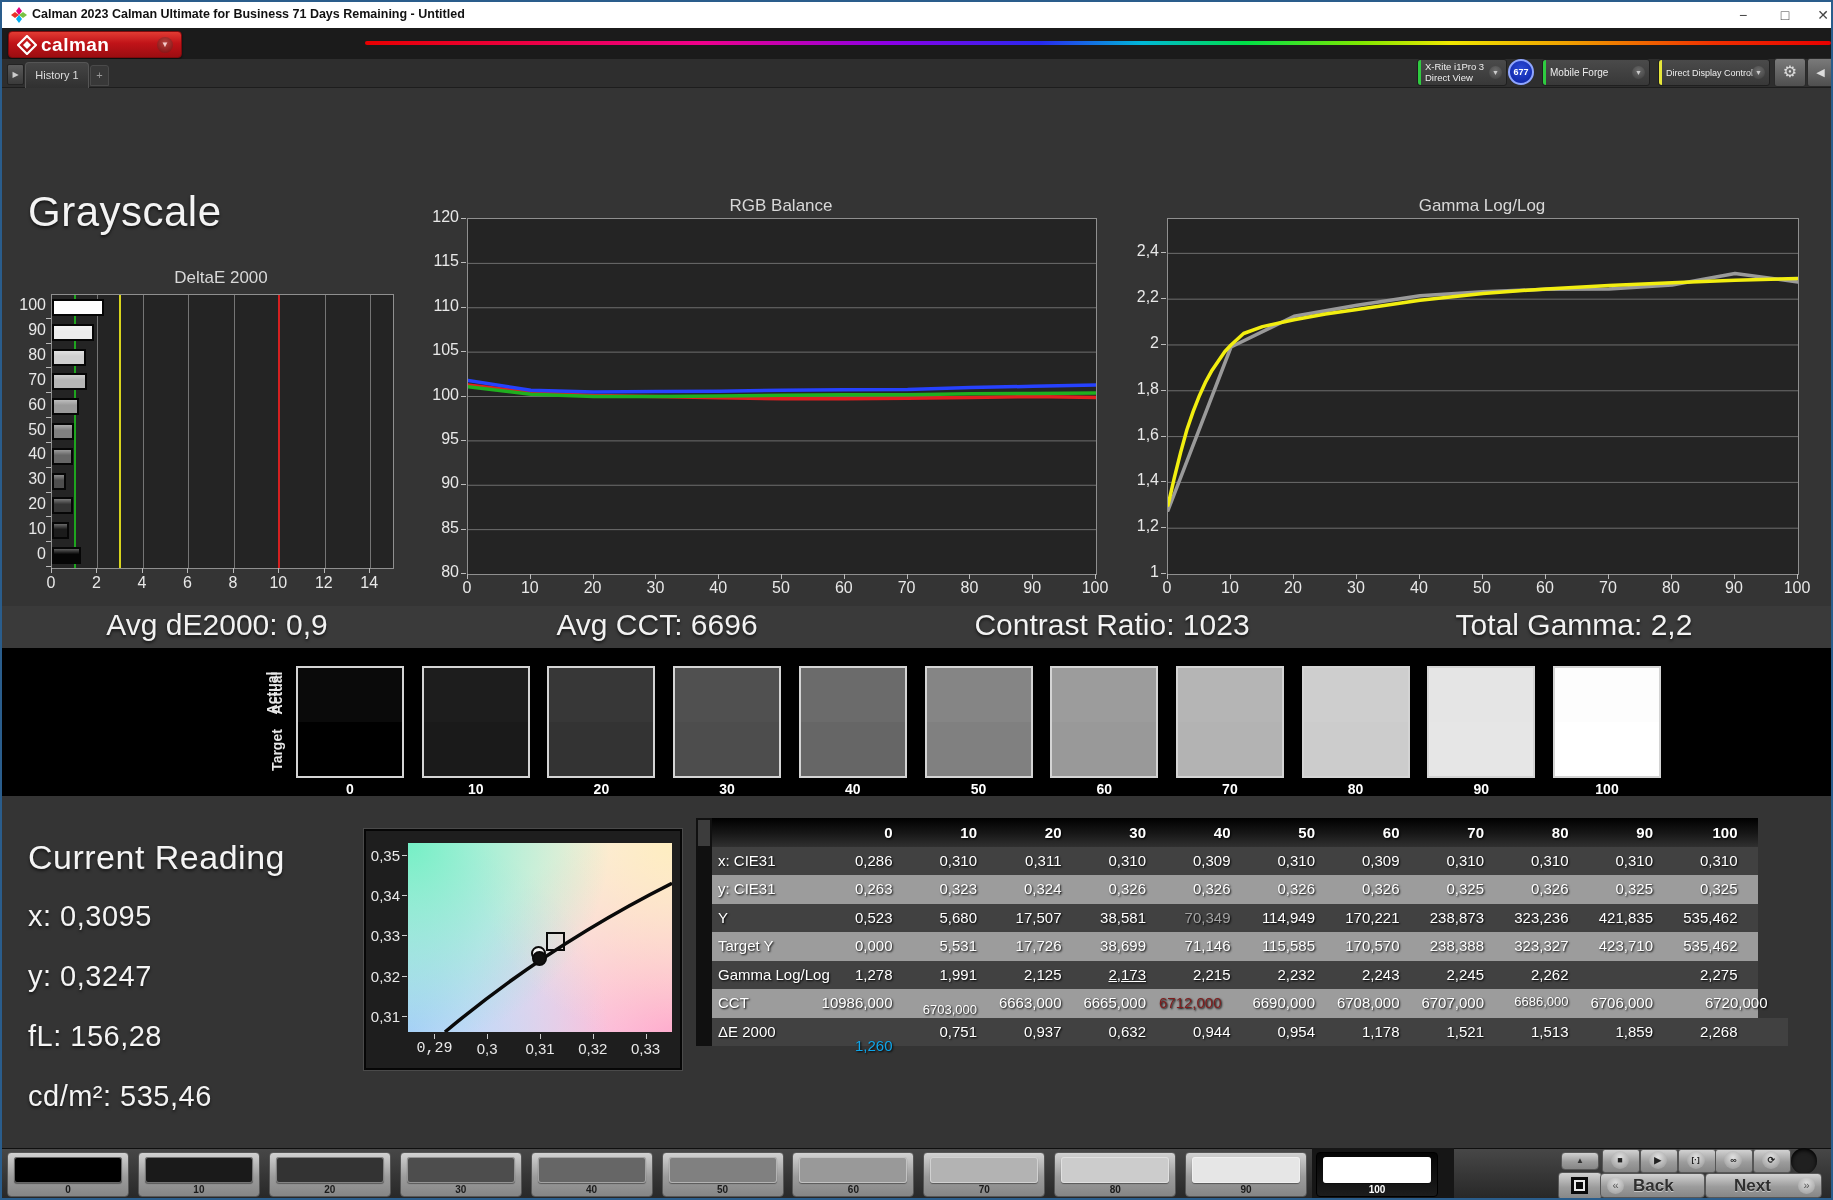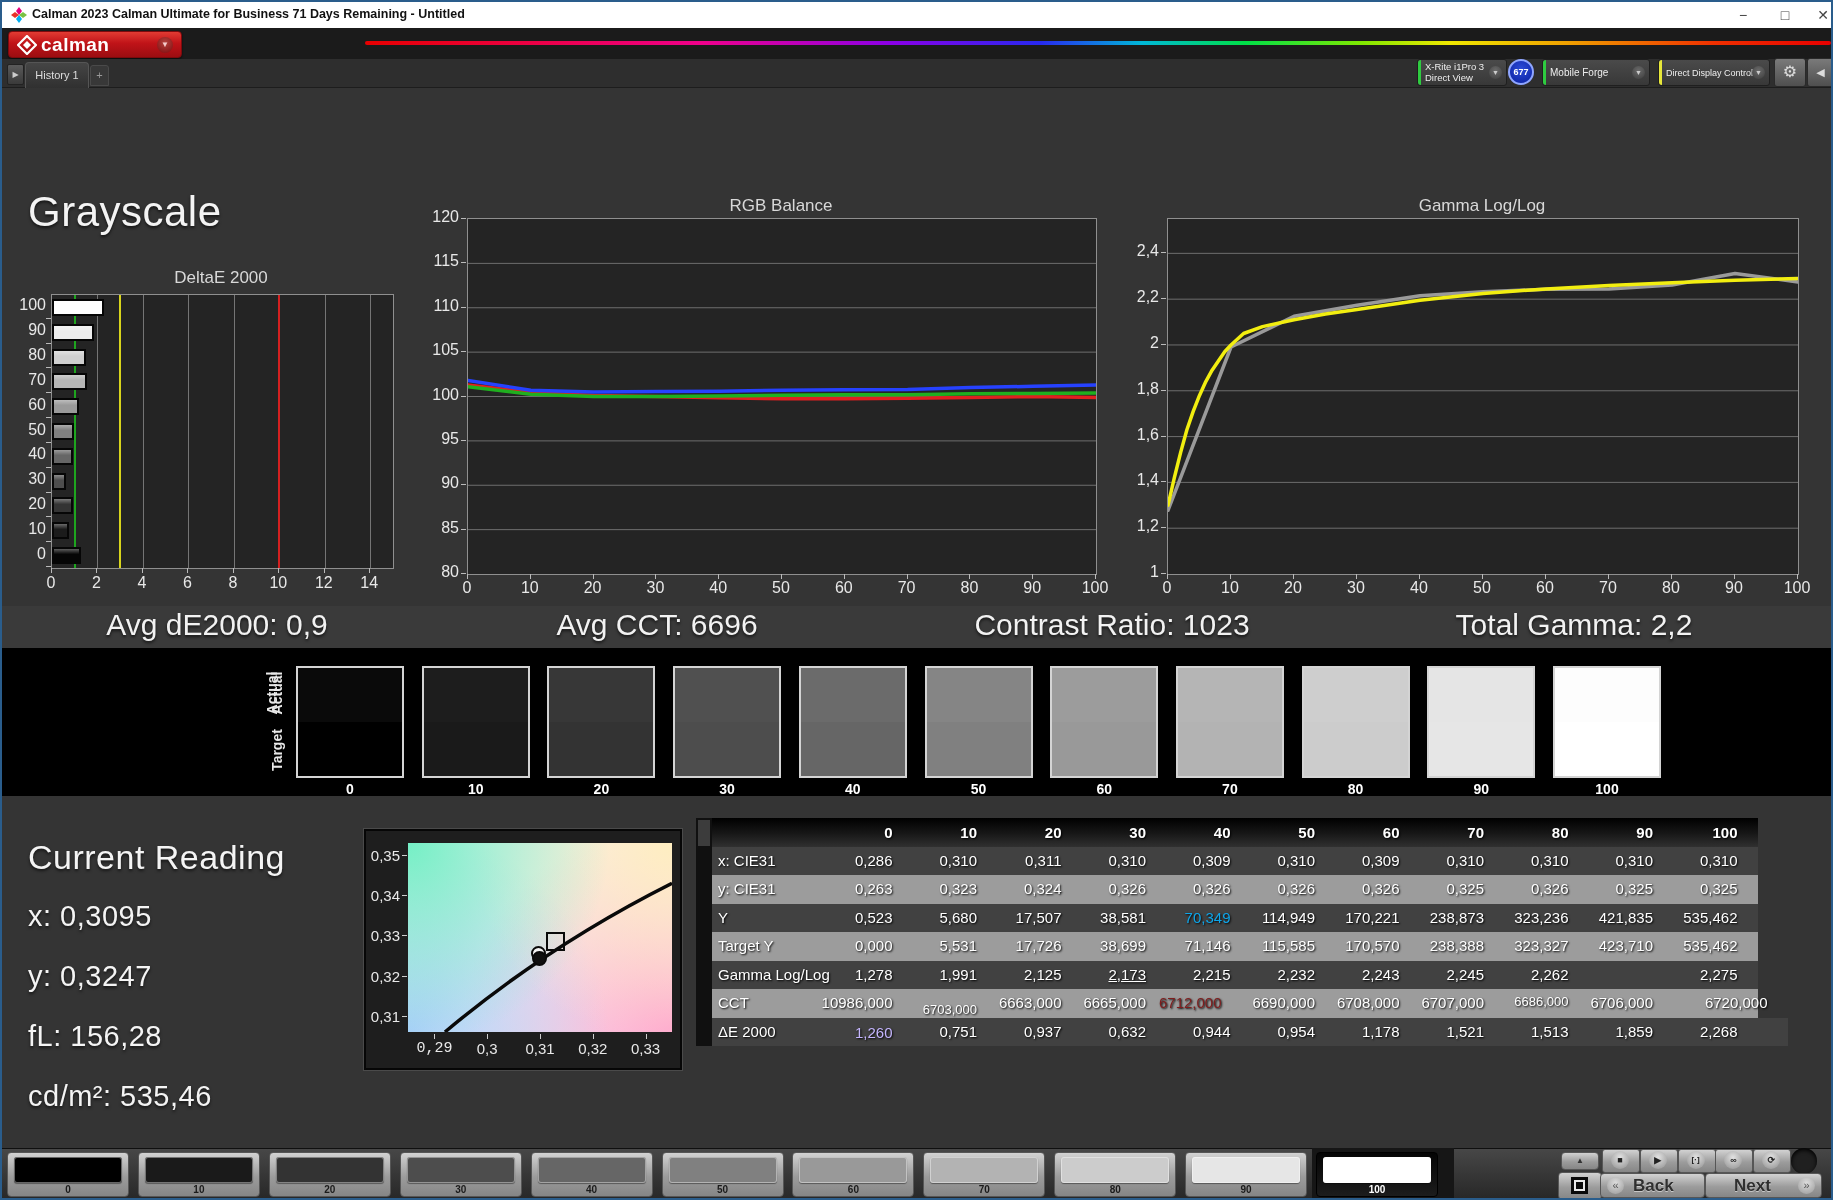--- a/index.html
+++ b/index.html
@@ -241,21 +241,21 @@
         <div style="position: absolute; left: 776px; top: 5px; width: 80.5px; text-align: right; color: rgb(255, 255, 255); font-size: 15px; text-shadow: rgb(0, 0, 0) 1px 1px 2px;">0,326</div>
         <div style="position: absolute; left: 860.5px; top: 5px; width: 80.5px; text-align: right; color: rgb(255, 255, 255); font-size: 15px; text-shadow: rgb(0, 0, 0) 1px 1px 2px;">0,325</div>
         <div style="position: absolute; left: 945px; top: 5px; width: 80.5px; text-align: right; color: rgb(255, 255, 255); font-size: 15px; text-shadow: rgb(0, 0, 0) 1px 1px 2px;">0,325</div>
       </div>
       <div style="position: absolute; left: 16px; top: 85.9px; width: 1045.5px; height: 28.45px; background: rgb(65, 65, 65);">
         <div style="position: absolute; left: 6px; top: 5px; color: rgb(255, 255, 255); font-size: 15px; text-shadow: rgb(0, 0, 0) 1px 1px 2px; white-space: nowrap;">Y</div>
         <div style="position: absolute; left: 100px; top: 5px; width: 80.5px; text-align: right; color: rgb(255, 255, 255); font-size: 15px; text-shadow: rgb(0, 0, 0) 1px 1px 2px;">0,523</div>
         <div style="position: absolute; left: 184.5px; top: 5px; width: 80.5px; text-align: right; color: rgb(255, 255, 255); font-size: 15px; text-shadow: rgb(0, 0, 0) 1px 1px 2px;">5,680</div>
         <div style="position: absolute; left: 269px; top: 5px; width: 80.5px; text-align: right; color: rgb(255, 255, 255); font-size: 15px; text-shadow: rgb(0, 0, 0) 1px 1px 2px;">17,507</div>
         <div style="position: absolute; left: 353.5px; top: 5px; width: 80.5px; text-align: right; color: rgb(255, 255, 255); font-size: 15px; text-shadow: rgb(0, 0, 0) 1px 1px 2px;">38,581</div>
-        <div style="position: absolute; left: 438px; top: 5px; width: 80.5px; text-align: right; color: #0ea5e9; font-size: 15px; text-shadow: rgb(0, 0, 0) 1px 1px 2px;">70,349</div>
+        <div style="position: absolute; left: 438px; top: 5px; width: 80.5px; text-align: right; color: #a3a3a3; font-size: 15px; text-shadow: rgb(0, 0, 0) 1px 1px 2px;">70,349</div>
         <div style="position: absolute; left: 522.5px; top: 5px; width: 80.5px; text-align: right; color: rgb(255, 255, 255); font-size: 15px; text-shadow: rgb(0, 0, 0) 1px 1px 2px;">114,949</div>
         <div style="position: absolute; left: 607px; top: 5px; width: 80.5px; text-align: right; color: rgb(255, 255, 255); font-size: 15px; text-shadow: rgb(0, 0, 0) 1px 1px 2px;">170,221</div>
         <div style="position: absolute; left: 691.5px; top: 5px; width: 80.5px; text-align: right; color: rgb(255, 255, 255); font-size: 15px; text-shadow: rgb(0, 0, 0) 1px 1px 2px;">238,873</div>
         <div style="position: absolute; left: 776px; top: 5px; width: 80.5px; text-align: right; color: rgb(255, 255, 255); font-size: 15px; text-shadow: rgb(0, 0, 0) 1px 1px 2px;">323,236</div>
         <div style="position: absolute; left: 860.5px; top: 5px; width: 80.5px; text-align: right; color: rgb(255, 255, 255); font-size: 15px; text-shadow: rgb(0, 0, 0) 1px 1px 2px;">421,835</div>
         <div style="position: absolute; left: 945px; top: 5px; width: 80.5px; text-align: right; color: rgb(255, 255, 255); font-size: 15px; text-shadow: rgb(0, 0, 0) 1px 1px 2px;">535,462</div>
       </div>
       <div style="position: absolute; left: 16px; top: 114.35px; width: 1045.5px; height: 28.45px; background: rgb(156, 156, 156);">
         <div style="position: absolute; left: 6px; top: 5px; color: rgb(255, 255, 255); font-size: 15px; text-shadow: rgb(0, 0, 0) 1px 1px 2px; white-space: nowrap;">Target Y</div>
         <div style="position: absolute; left: 100px; top: 5px; width: 80.5px; text-align: right; color: rgb(255, 255, 255); font-size: 15px; text-shadow: rgb(0, 0, 0) 1px 1px 2px;">0,000</div>
@@ -293,21 +293,21 @@
         <div style="position: absolute; left: 438px; top: 5px; width: 80.5px; text-align: center; color: #7f1d1d; font-size: 15px; text-shadow: rgb(0, 0, 0) 1px 1px 2px;">6712,000</div>
         <div style="position: absolute; left: 522.5px; top: 5px; width: 80.5px; text-align: right; color: rgb(255, 255, 255); font-size: 15px; text-shadow: rgb(0, 0, 0) 1px 1px 2px;">6690,000</div>
         <div style="position: absolute; left: 607px; top: 5px; width: 80.5px; text-align: right; color: rgb(255, 255, 255); font-size: 15px; text-shadow: rgb(0, 0, 0) 1px 1px 2px;">6708,000</div>
         <div style="position: absolute; left: 691.5px; top: 5px; width: 80.5px; text-align: right; color: rgb(255, 255, 255); font-size: 15px; text-shadow: rgb(0, 0, 0) 1px 1px 2px;">6707,000</div>
         <div style="position: absolute; left: 776px; top: 5px; width: 80.5px; text-align: right; color: rgb(255, 255, 255); font-size: 13px; text-shadow: rgb(0, 0, 0) 1px 1px 2px;">6686,000</div>
         <div style="position: absolute; left: 860.5px; top: 5px; width: 80.5px; text-align: right; color: rgb(255, 255, 255); font-size: 15px; text-shadow: rgb(0, 0, 0) 1px 1px 2px;">6706,000</div>
         <div style="position: absolute; left: 975px; top: 5px; width: 80.5px; text-align: right; color: rgb(255, 255, 255); font-size: 15px; text-shadow: rgb(0, 0, 0) 1px 1px 2px;">6720,000</div>
       </div>
       <div style="position: absolute; left: 16px; top: 199.7px; width: 1045.5px; height: 28.45px; background: rgb(65, 65, 65); padding-left: 30px;">
         <div style="position: absolute; left: 6px; top: 5px; color: rgb(255, 255, 255); font-size: 15px; text-shadow: rgb(0, 0, 0) 1px 1px 2px; white-space: nowrap;">ΔE 2000</div>
-        <div style="position: absolute; left: 100px; top: 6px; width: 80.5px; text-align: right; color: #c4b5fd; font-size: 15px; text-shadow: rgb(0, 0, 0) 1px 1px 2px;">1,260</div>
+        <div style="position: absolute; left: 100px; top: 19px; width: 80.5px; text-align: right; color: #0ea5e9; font-size: 15px; text-shadow: rgb(0, 0, 0) 1px 1px 2px;">1,260</div>
         <div style="position: absolute; left: 184.5px; top: 5px; width: 80.5px; text-align: right; color: rgb(255, 255, 255); font-size: 15px; text-shadow: rgb(0, 0, 0) 1px 1px 2px;">0,751</div>
         <div style="position: absolute; left: 269px; top: 5px; width: 80.5px; text-align: right; color: rgb(255, 255, 255); font-size: 15px; text-shadow: rgb(0, 0, 0) 1px 1px 2px;">0,937</div>
         <div style="position: absolute; left: 353.5px; top: 5px; width: 80.5px; text-align: right; color: rgb(255, 255, 255); font-size: 15px; text-shadow: rgb(0, 0, 0) 1px 1px 2px;">0,632</div>
         <div style="position: absolute; left: 438px; top: 5px; width: 80.5px; text-align: right; color: rgb(255, 255, 255); font-size: 15px; text-shadow: rgb(0, 0, 0) 1px 1px 2px;">0,944</div>
         <div style="position: absolute; left: 522.5px; top: 5px; width: 80.5px; text-align: right; color: rgb(255, 255, 255); font-size: 15px; text-shadow: rgb(0, 0, 0) 1px 1px 2px;">0,954</div>
         <div style="position: absolute; left: 607px; top: 5px; width: 80.5px; text-align: right; color: rgb(255, 255, 255); font-size: 15px; text-shadow: rgb(0, 0, 0) 1px 1px 2px;">1,178</div>
         <div style="position: absolute; left: 691.5px; top: 5px; width: 80.5px; text-align: right; color: rgb(255, 255, 255); font-size: 15px; text-shadow: rgb(0, 0, 0) 1px 1px 2px;">1,521</div>
         <div style="position: absolute; left: 776px; top: 5px; width: 80.5px; text-align: right; color: rgb(255, 255, 255); font-size: 15px; text-shadow: rgb(0, 0, 0) 1px 1px 2px;">1,513</div>
         <div style="position: absolute; left: 860.5px; top: 5px; width: 80.5px; text-align: right; color: rgb(255, 255, 255); font-size: 15px; text-shadow: rgb(0, 0, 0) 1px 1px 2px;">1,859</div>
         <div style="position: absolute; left: 945px; top: 5px; width: 80.5px; text-align: right; color: rgb(255, 255, 255); font-size: 15px; text-shadow: rgb(0, 0, 0) 1px 1px 2px;">2,268</div>

